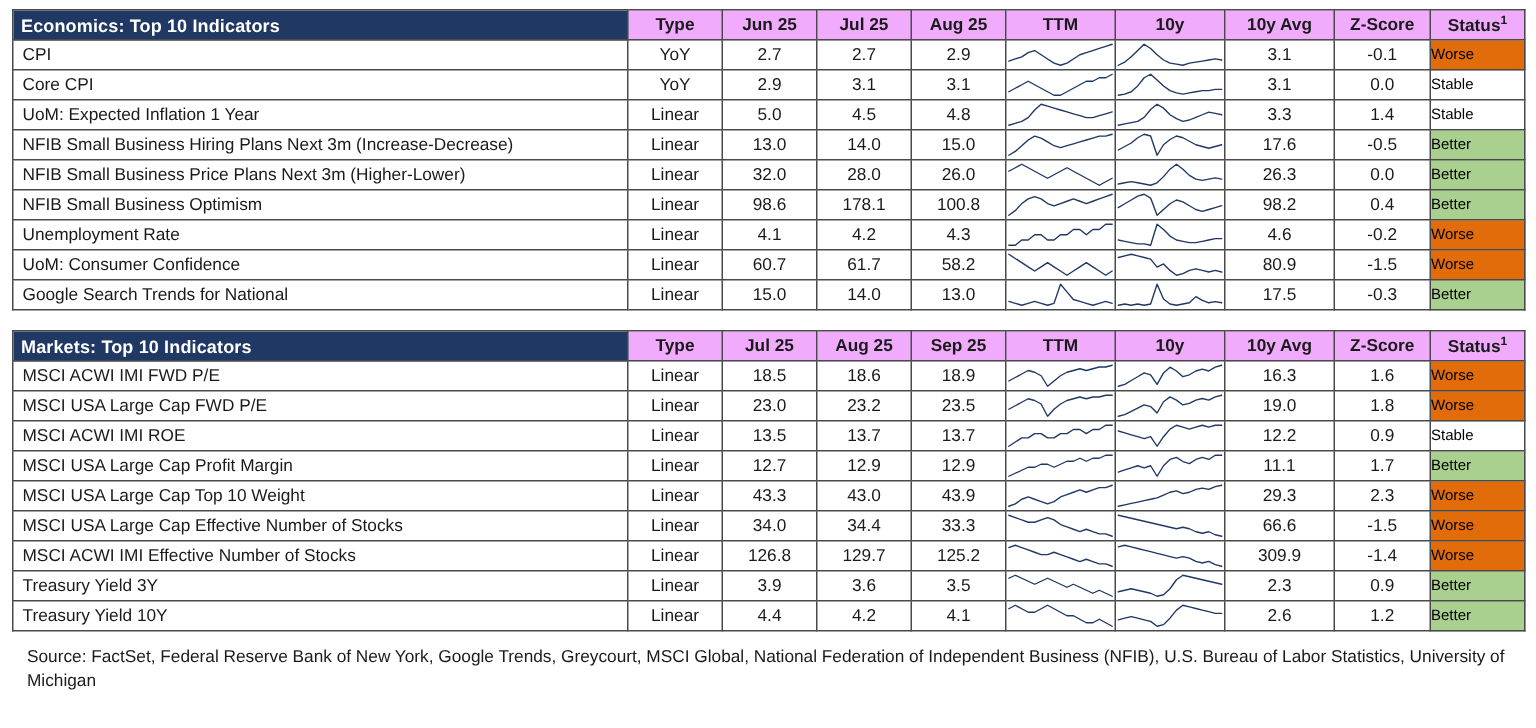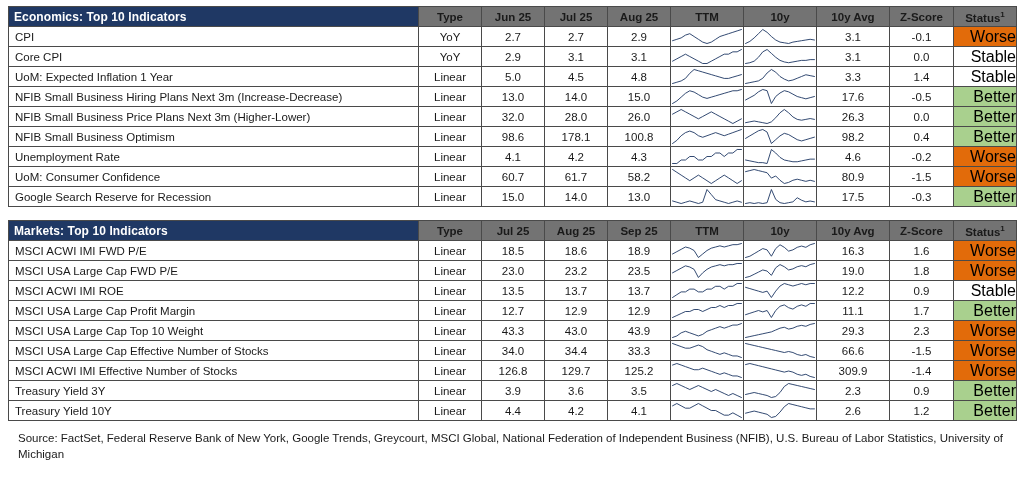--- a/index.html
+++ b/index.html
@@ -35,21 +35,21 @@
     background: #1f3864;
     color: #ffffff;
     font-weight: bold;
     text-align: left;
     padding-left: 5px !important;
     font-size: 12px;
     letter-spacing: 0.1px;
     margin-top: 30px;
   }
   .hdr-blue {
-    background: #737373;
+    background: #f0abfc;
     color: #1a1a1a;
     font-weight: bold;
     text-align: center;
     font-size: 11.5px;
   }
   .hdr-blue .sup {
     font-size: 8px;
     vertical-align: super;
   }
   td.name {
@@ -64,22 +64,22 @@
   td.spark {
     padding: 0 !important;
     background: #ffffff;
   }
   td.spark svg {
     display: block;
     width: 100%;
     height: 17px;
   }
   td.status {
-    text-align: right;
-    font-size: 16px;
+    text-align: left;
+    font-size: 10px;
   }
   .st-worse { background: #e26b0a; color: #000000; }
   .st-better { background: #a9d08e; color: #000000; }
   .st-stable { background: #ffffff; color: #000000; }
 
   .gap {
     height: 13px;
   }
   .source {
     margin-top: 10px;
@@ -288,21 +288,21 @@
           <td class="spark">
             <svg viewBox="0 0 70 17" preserveAspectRatio="none">
               <path d="M1.50 3.65 L5.69 2.58 L9.88 1.50 L14.06 2.58 L18.25 3.65 L22.44 4.73 L26.63 10.12 L30.81 7.96 L35.00 12.27 L39.19 15.50 L43.38 14.42 L47.56 12.27 L51.75 11.19 L55.94 12.27 L60.13 13.35 L64.31 12.27 L68.50 13.35" fill="none" stroke="#1f3864" stroke-width="0.9" stroke-linejoin="round" stroke-linecap="round"></path>
             </svg>
           </td>
           <td class="ctr">80.9</td>
           <td class="ctr">-1.5</td>
           <td class="status st-worse">Worse</td>
         </tr>
         <tr>
-          <td class="name">Google Search Reserve for Recession</td>
+          <td class="name">Google Search Trends for National</td>
           <td class="ctr">Linear</td>
           <td class="ctr">15.0</td>
           <td class="ctr">14.0</td>
           <td class="ctr">13.0</td>
           <td class="spark">
             <svg viewBox="0 0 70 17" preserveAspectRatio="none">
               <path d="M1.50 12.95 L5.69 14.23 L9.88 15.50 L14.06 14.23 L18.25 12.95 L22.44 14.23 L26.63 15.50 L30.81 14.23 L35.00 1.50 L39.19 6.59 L43.38 11.68 L47.56 12.95 L51.75 14.23 L55.94 15.50 L60.13 14.23 L64.31 12.95 L68.50 14.23" fill="none" stroke="#1f3864" stroke-width="0.9" stroke-linejoin="round" stroke-linecap="round"></path>
             </svg>
           </td>
           <td class="spark">

